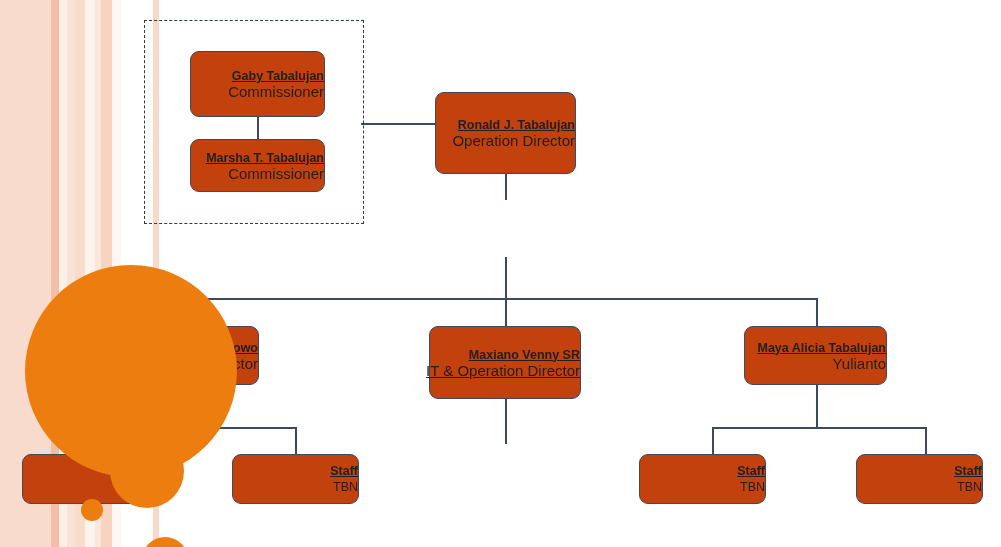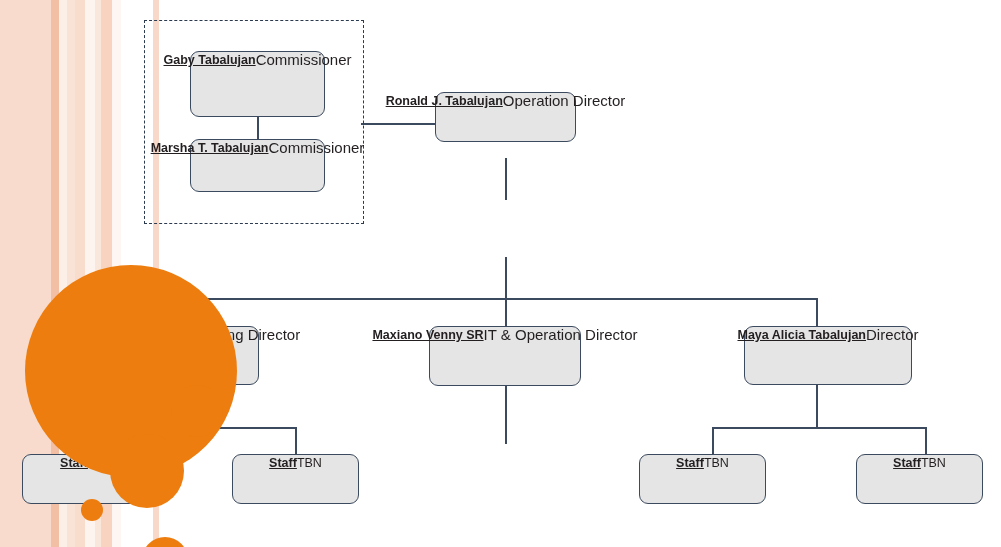--- a/index.html
+++ b/index.html
@@ -46,24 +46,24 @@
   }
   .line-h { height: 1.5px; }
   .line-v { width: 1.5px; }
 
   
   .node {
     position: absolute;
     box-sizing: border-box;
     border: 1.5px solid #3B4A5F;
     border-radius: 9px;
-    background: #e5e5e5;
+    background: #c2410c;
     display: flex;
-    flex-direction: row;
-    align-items: flex-start;
+    flex-direction: column;
+    align-items: flex-end;
     justify-content: center;
     text-align: center;
     color: #231F20;
   }
   .node .nm {
     font-weight: bold;
     text-decoration: underline;
     font-size: 12.5px;
     line-height: 16px;
     white-space: nowrap;
@@ -123,39 +123,39 @@
   <div class="node" style="left:190px; top:51px; width:135px; height:66px;">
     <div class="nm">Gaby Tabalujan</div>
     <div class="ttl">Commissioner</div>
   </div>
 
   <div class="node" style="left:190px; top:139px; width:135px; height:53px;">
     <div class="nm">Marsha T.  Tabalujan</div>
     <div class="ttl">Commissioner</div>
   </div>
 
-  <div class="node" style="left:435px; top:92px; width:141px; height:50px;">
+  <div class="node" style="left:435px; top:92px; width:141px; height:82px;">
     <div class="nm">Ronald J. Tabalujan</div>
     <div class="ttl">Operation Director</div>
   </div>
 
 
   <div class="node" style="left:114px; top:326px; width:145px; height:59px;">
     <div class="nm">Yulianto Prabowo</div>
     <div class="ttl">Marketing Director</div>
   </div>
 
-  <div class="node" style="left:429px; top:326px; width:152px; height:60px;">
+  <div class="node" style="left:429px; top:326px; width:152px; height:73px;text-decoration:underline;">
     <div class="nm">Maxiano Venny SR</div>
     <div class="ttl">IT &amp; Operation Director</div>
   </div>
 
-  <div class="node" style="left:744px; top:326px; width:168px; height:59px;">
+  <div class="node" style="left:744px; top:326px; width:143px; height:59px;">
     <div class="nm">Maya Alicia Tabalujan</div>
-    <div class="ttl">Director</div>
+    <div class="ttl">Yulianto</div>
   </div>
 
   <div class="node staff" style="left:22px; top:454px; width:129px; height:50px;">
     <div class="nm">Staff</div>
     <div class="ttl">TBN</div>
   </div>
 
   <div class="node staff" style="left:232px; top:454px; width:127px; height:50px;">
     <div class="nm">Staff</div>
     <div class="ttl">TBN</div>

